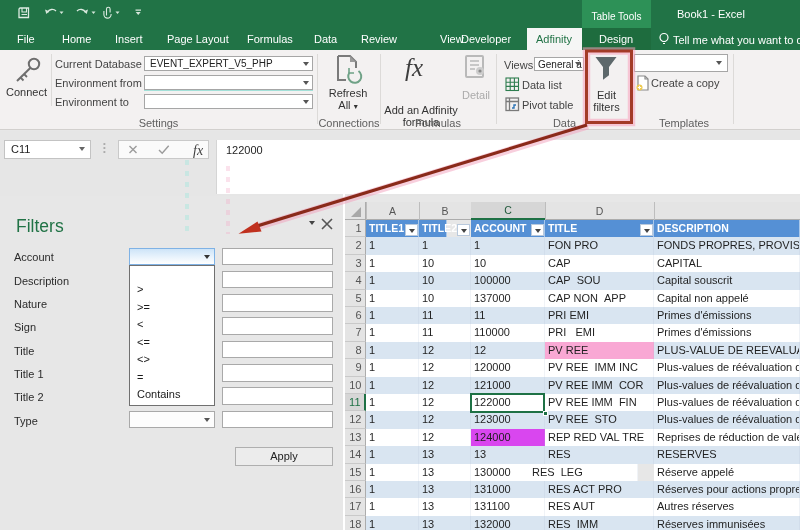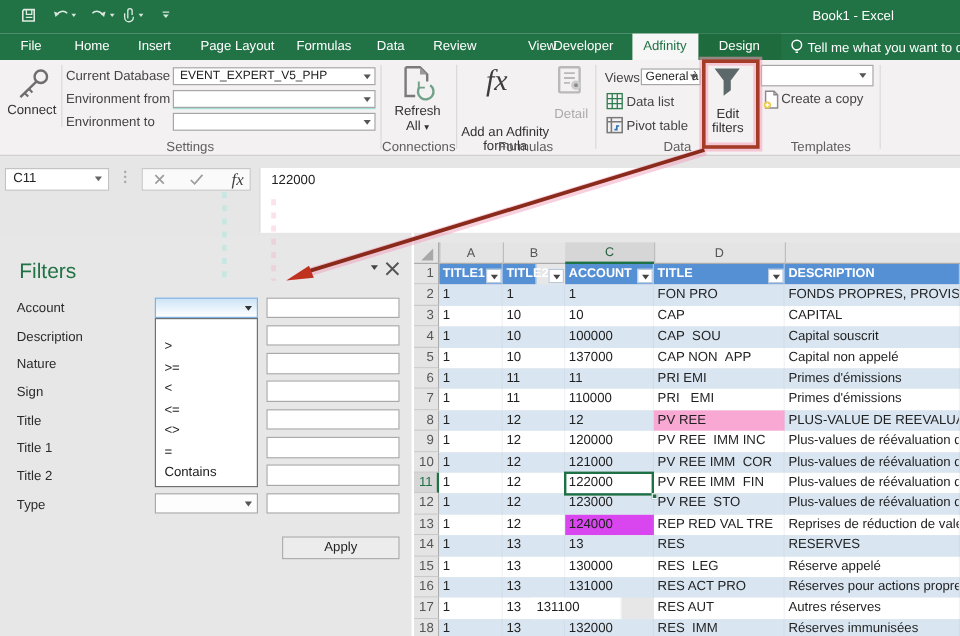--- a/index.html
+++ b/index.html
@@ -65,20 +65,21 @@
 </g>
 <g fill="#d5e6da">
 <path d="M45 9.5 l4.3 1.8 -3 2.8 z"></path>
 <path d="M88 9.5 l-4.3 1.8 3 2.8 z"></path>
 <path d="M59.5 11.5 h4 l-2 2.6 z"></path>
         <path d="M91.5 11.5 h4 l-2 2.6 z"></path>
         <path d="M115.5 11.5 h4 l-2 2.6 z"></path>
 <path d="M135.5 9.5 h5.5 v1.2 h-5.5 z M135.7 12 h5 l-2.5 3 z"></path>
 </g>
 </svg>
+<div id="ttools">Table Tools</div>
 <div id="booktitle">Book1 - Excel</div>
 </div>
 <div id="tabrow"></div>
 <div id="ctxtab"></div>
 <div id="adftab"></div>
 <div class="tab" style="left:17px">File</div>
 <div class="tab" style="left:62px">Home</div>
 <div class="tab" style="left:115px">Insert</div>
 <div class="tab" style="left:167px">Page Layout</div>
 <div class="tab" style="left:247px">Formulas</div>
@@ -346,30 +347,30 @@
 <div class="cell" style="left:545px;top:428.8px;width:109px;height:17.4px;background:#ffffff">REP RED VAL TRE</div>
 <div class="cell" style="left:654px;top:428.8px;width:146px;height:17.4px;background:#ffffff">Reprises de réduction de valeur sur immobilisations</div>
 <div class="cell" style="left:366px;top:446.2px;width:53px;height:17.4px;background:#d9e5f1">1</div>
 <div class="cell" style="left:419px;top:446.2px;width:52px;height:17.4px;background:#d9e5f1">13</div>
 <div class="cell" style="left:471px;top:446.2px;width:74px;height:17.4px;background:#d9e5f1">13</div>
 <div class="cell" style="left:545px;top:446.2px;width:109px;height:17.4px;background:#d9e5f1">RES</div>
 <div class="cell" style="left:654px;top:446.2px;width:146px;height:17.4px;background:#d9e5f1">RESERVES</div>
 <div class="cell" style="left:366px;top:463.6px;width:53px;height:17.4px;background:#ffffff">1</div>
 <div class="cell" style="left:419px;top:463.6px;width:52px;height:17.4px;background:#ffffff">13</div>
 <div class="cell" style="left:471px;top:463.6px;width:74px;height:17.4px;background:#ffffff">130000</div>
-<div class="cell" style="left:545px;top:463.6px;width:109px;height:17.4px;background:#ffffff">RES&nbsp;&nbsp;LEG</div>
+<div class="cell" style="left:529px;top:463.6px;width:109px;height:17.4px;background:#ffffff">RES&nbsp;&nbsp;LEG</div>
 <div class="cell" style="left:654px;top:463.6px;width:146px;height:17.4px;background:#ffffff">Réserve appelé</div>
 <div class="cell" style="left:366px;top:481.0px;width:53px;height:17.4px;background:#d9e5f1">1</div>
 <div class="cell" style="left:419px;top:481.0px;width:52px;height:17.4px;background:#d9e5f1">13</div>
 <div class="cell" style="left:471px;top:481.0px;width:74px;height:17.4px;background:#d9e5f1">131000</div>
 <div class="cell" style="left:545px;top:481.0px;width:109px;height:17.4px;background:#d9e5f1">RES ACT PRO</div>
 <div class="cell" style="left:654px;top:481.0px;width:146px;height:17.4px;background:#d9e5f1">Réserves pour actions propres</div>
 <div class="cell" style="left:366px;top:498.4px;width:53px;height:17.4px;background:#ffffff">1</div>
 <div class="cell" style="left:419px;top:498.4px;width:52px;height:17.4px;background:#ffffff">13</div>
-<div class="cell" style="left:444px;top:498.4px;width:74px;height:20px;background:#ffffff">131100</div>
+<div class="cell" style="left:471px;top:498.4px;width:74px;height:20px;background:#ffffff">131100</div>
 <div class="cell" style="left:545px;top:498.4px;width:109px;height:17.4px;background:#ffffff">RES AUT</div>
 <div class="cell" style="left:654px;top:498.4px;width:146px;height:17.4px;background:#ffffff">Autres réserves</div>
 <div class="cell" style="left:366px;top:515.8px;width:53px;height:17.4px;background:#d9e5f1">1</div>
 <div class="cell" style="left:419px;top:515.8px;width:52px;height:17.4px;background:#d9e5f1">13</div>
 <div class="cell" style="left:471px;top:515.8px;width:74px;height:17.4px;background:#d9e5f1">132000</div>
 <div class="cell" style="left:545px;top:515.8px;width:109px;height:17.4px;background:#d9e5f1">RES&nbsp;&nbsp;IMM</div>
 <div class="cell" style="left:654px;top:515.8px;width:146px;height:17.4px;background:#d9e5f1">Réserves immunisées</div>
 <div id="c11"></div>
 <div id="c11h"></div>
 <svg width="800" height="530" viewBox="0 0 800 530" style="left:0;top:0;z-index:50;pointer-events:none">

